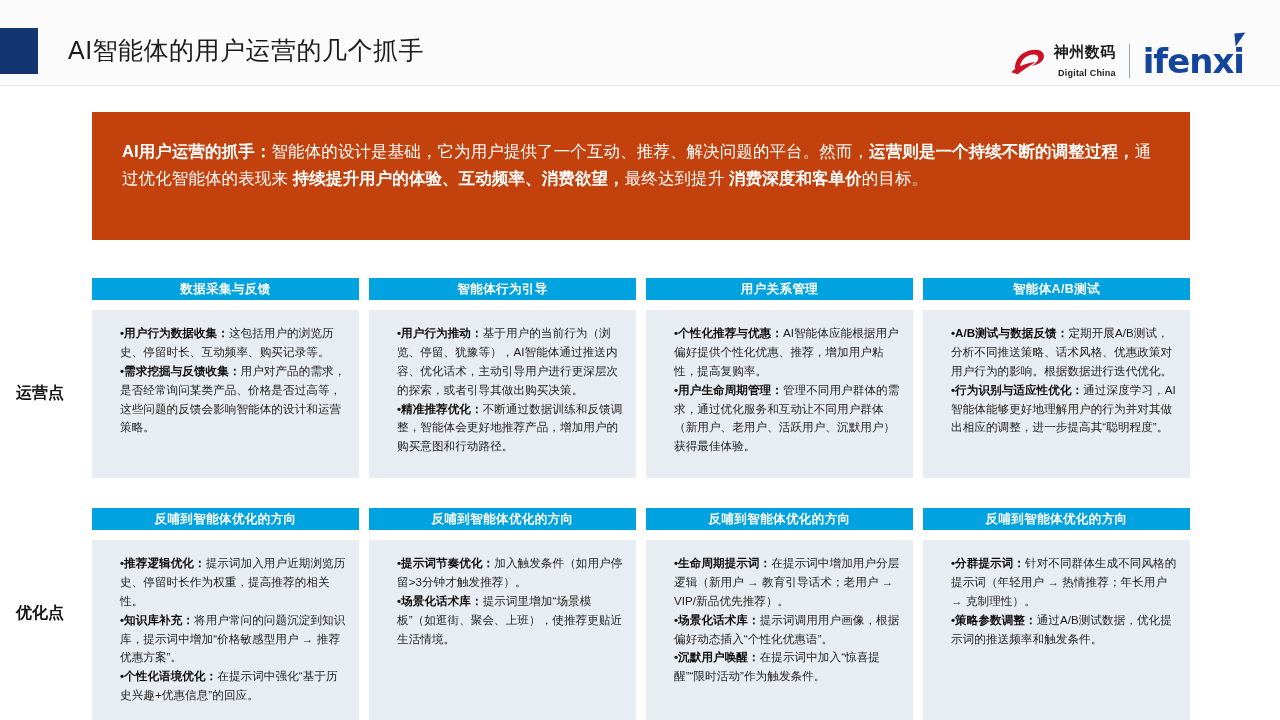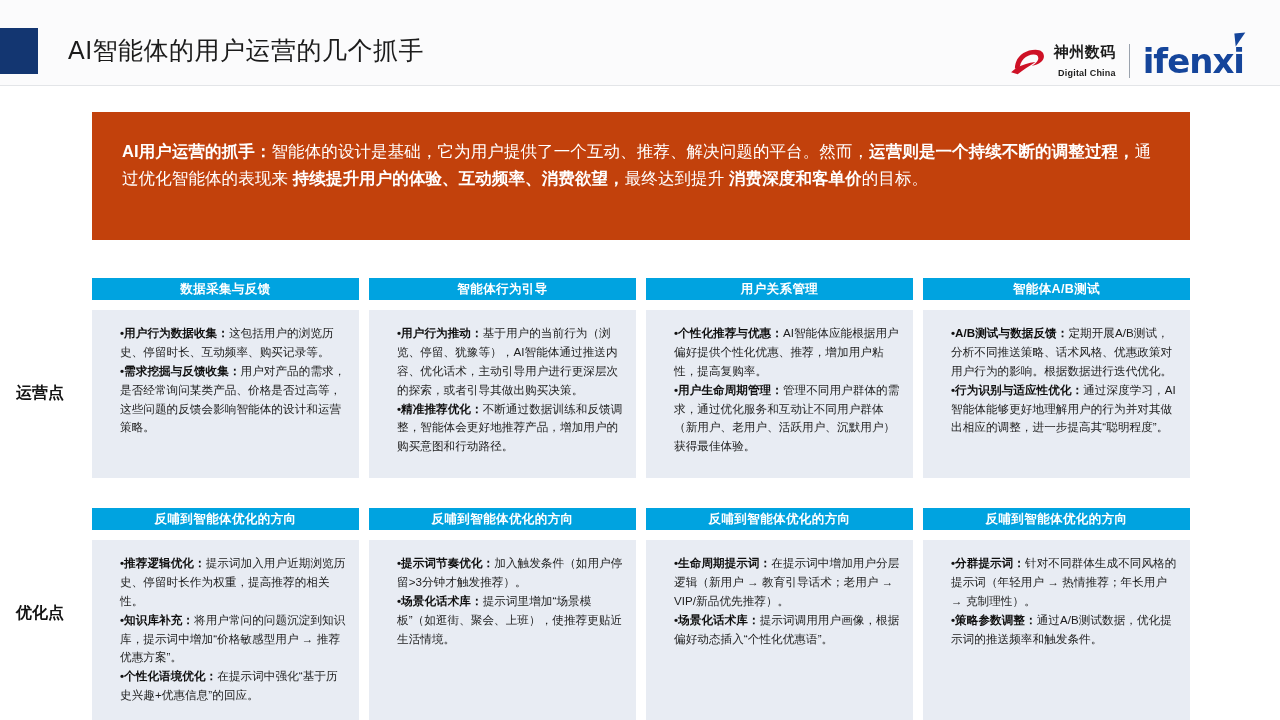--- a/index.html
+++ b/index.html
@@ -240,20 +240,21 @@
     <div class="col-body">
         <div class="item"><b>•提示词节奏优化：</b><span>加入触发条件（如用户停留&gt;3分钟才触发推荐）。</span></div>
         <div class="item"><b>•场景化话术库：</b><span>提示词里增加“场景模板”（如逛街、聚会、上班），使推荐更贴近生活情境。</span></div>
       </div>
   </div>
   <div class="col">
     <div class="col-head">反哺到智能体优化的方向</div>
     <div class="col-body">
         <div class="item"><b>•生命周期提示词：</b><span>在提示词中增加用户分层逻辑（新用户 → 教育引导话术；老用户 → VIP/新品优先推荐）。</span></div>
         <div class="item"><b>•场景化话术库：</b><span>提示词调用用户画像，根据偏好动态插入“个性化优惠语”。</span></div>
+        <div class="item"><b>•沉默用户唤醒：</b><span>在提示词中加入“惊喜提醒”“限时活动”作为触发条件。</span></div>
       </div>
   </div>
   <div class="col">
     <div class="col-head">反哺到智能体优化的方向</div>
     <div class="col-body">
         <div class="item"><b>•分群提示词：</b><span>针对不同群体生成不同风格的提示词（年轻用户 → 热情推荐；年长用户 → 克制理性）。</span></div>
         <div class="item"><b>•策略参数调整：</b><span>通过A/B测试数据，优化提示词的推送频率和触发条件。</span></div>
       </div>
   </div>
 </div>

